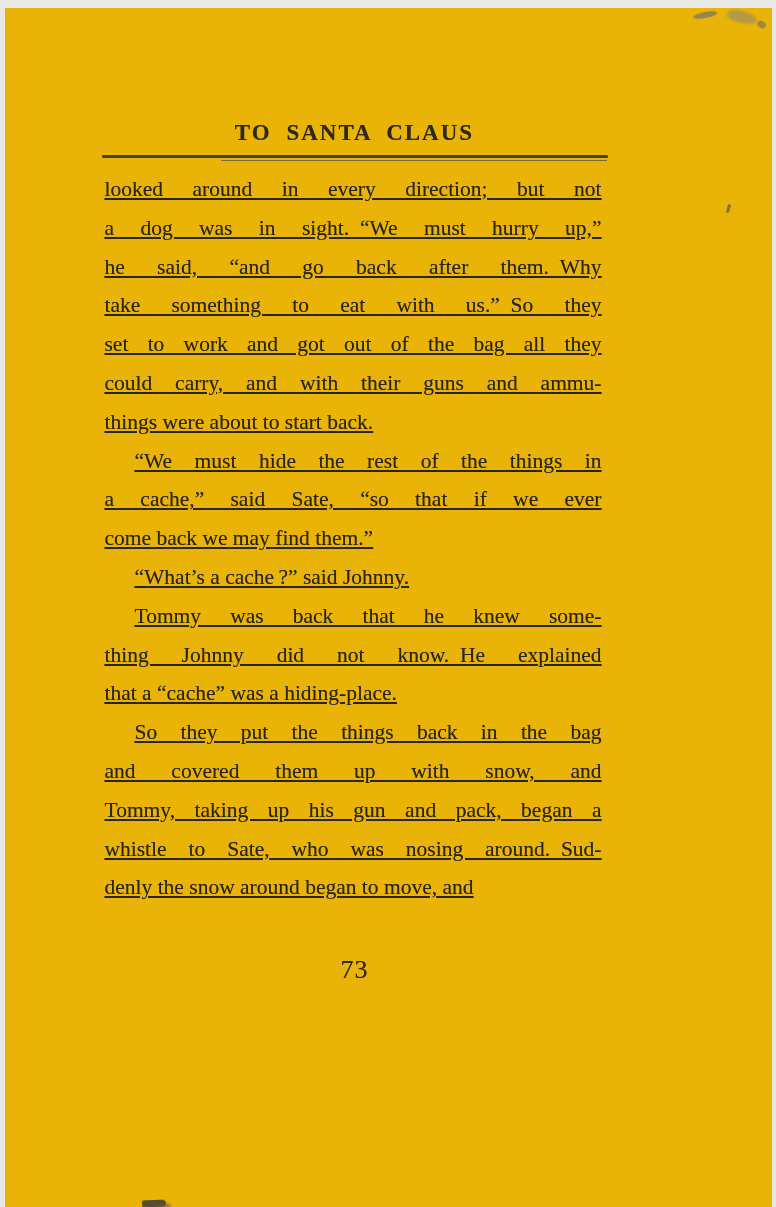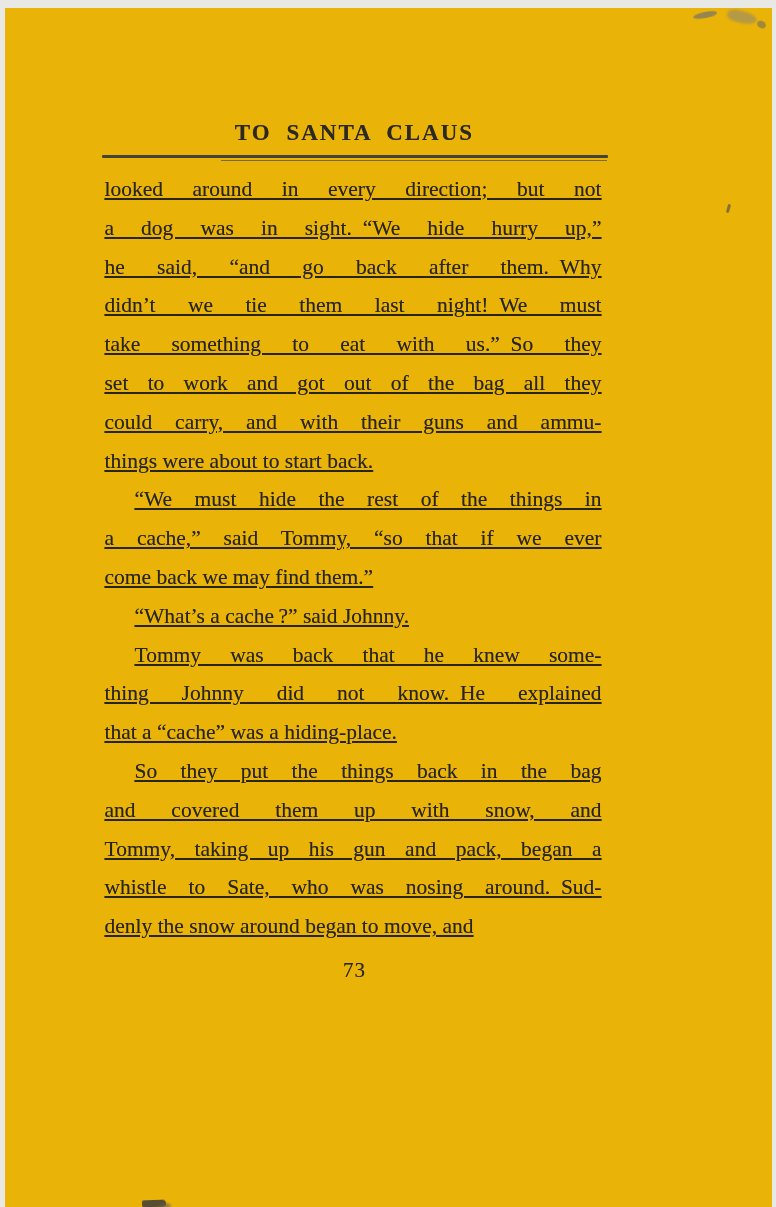--- a/index.html
+++ b/index.html
@@ -61,21 +61,21 @@
   }
   .line.last { text-align-last: left; }
   .para.indent .line:first-child { text-indent: 30px; }
   .page-number {
     position: absolute;
     top: 948px;
     left: 97px;
     width: 506px;
     line-height: 28px;
     text-align: center;
-    font-size: 21px;
+    font-size: 26px;
     letter-spacing: 1px;
     color: #2c2922;
     text-shadow: 0 0 0.5px rgba(44,41,34,0.5);
   }
   
   .ink { position: absolute; pointer-events: none; }
   .ink-tr-a {
     top: 4px; left: 688px; width: 24px; height: 6px;
     background: #7b7667; border-radius: 60% 40% 50% 50%;
     transform: rotate(-10deg); opacity: 0.75; filter: blur(0.6px);
@@ -121,32 +121,31 @@
   <div class="running-header">
     <span>TO  SANTA  CLAUS</span>
   </div>
   <div class="rule-main"></div>
   <div class="rule-echo"></div>
 
   <div class="body-text">
 
     <div class="para">
       <div class="line">looked around in every direction; but not</div>
-      <div class="line">a dog was in sight. “We hide hurry up,”</div>
+      <div class="line">a dog was in sight. “We must hurry up,”</div>
       <div class="line">he said, “and go back after them. Why</div>
-      <div class="line">didn’t we tie them last night! We must</div>
       <div class="line">take something to eat with us.” So they</div>
       <div class="line">set to work and got out of the bag all they</div>
       <div class="line">could carry, and with their guns and ammu-</div>
       <div class="line last">things were about to start back.</div>
     </div>
 
     <div class="para indent">
       <div class="line">“We must hide the rest of the things in</div>
-      <div class="line">a cache,” said Tommy, “so that if we ever</div>
+      <div class="line">a cache,” said Sate, “so that if we ever</div>
       <div class="line last">come back we may find them.”</div>
     </div>
 
     <div class="para indent">
       <div class="line last">“What’s a cache ?” said Johnny.</div>
     </div>
 
     <div class="para indent">
       <div class="line">Tommy was back that he knew some-</div>
       <div class="line">thing Johnny did not know. He explained</div>

